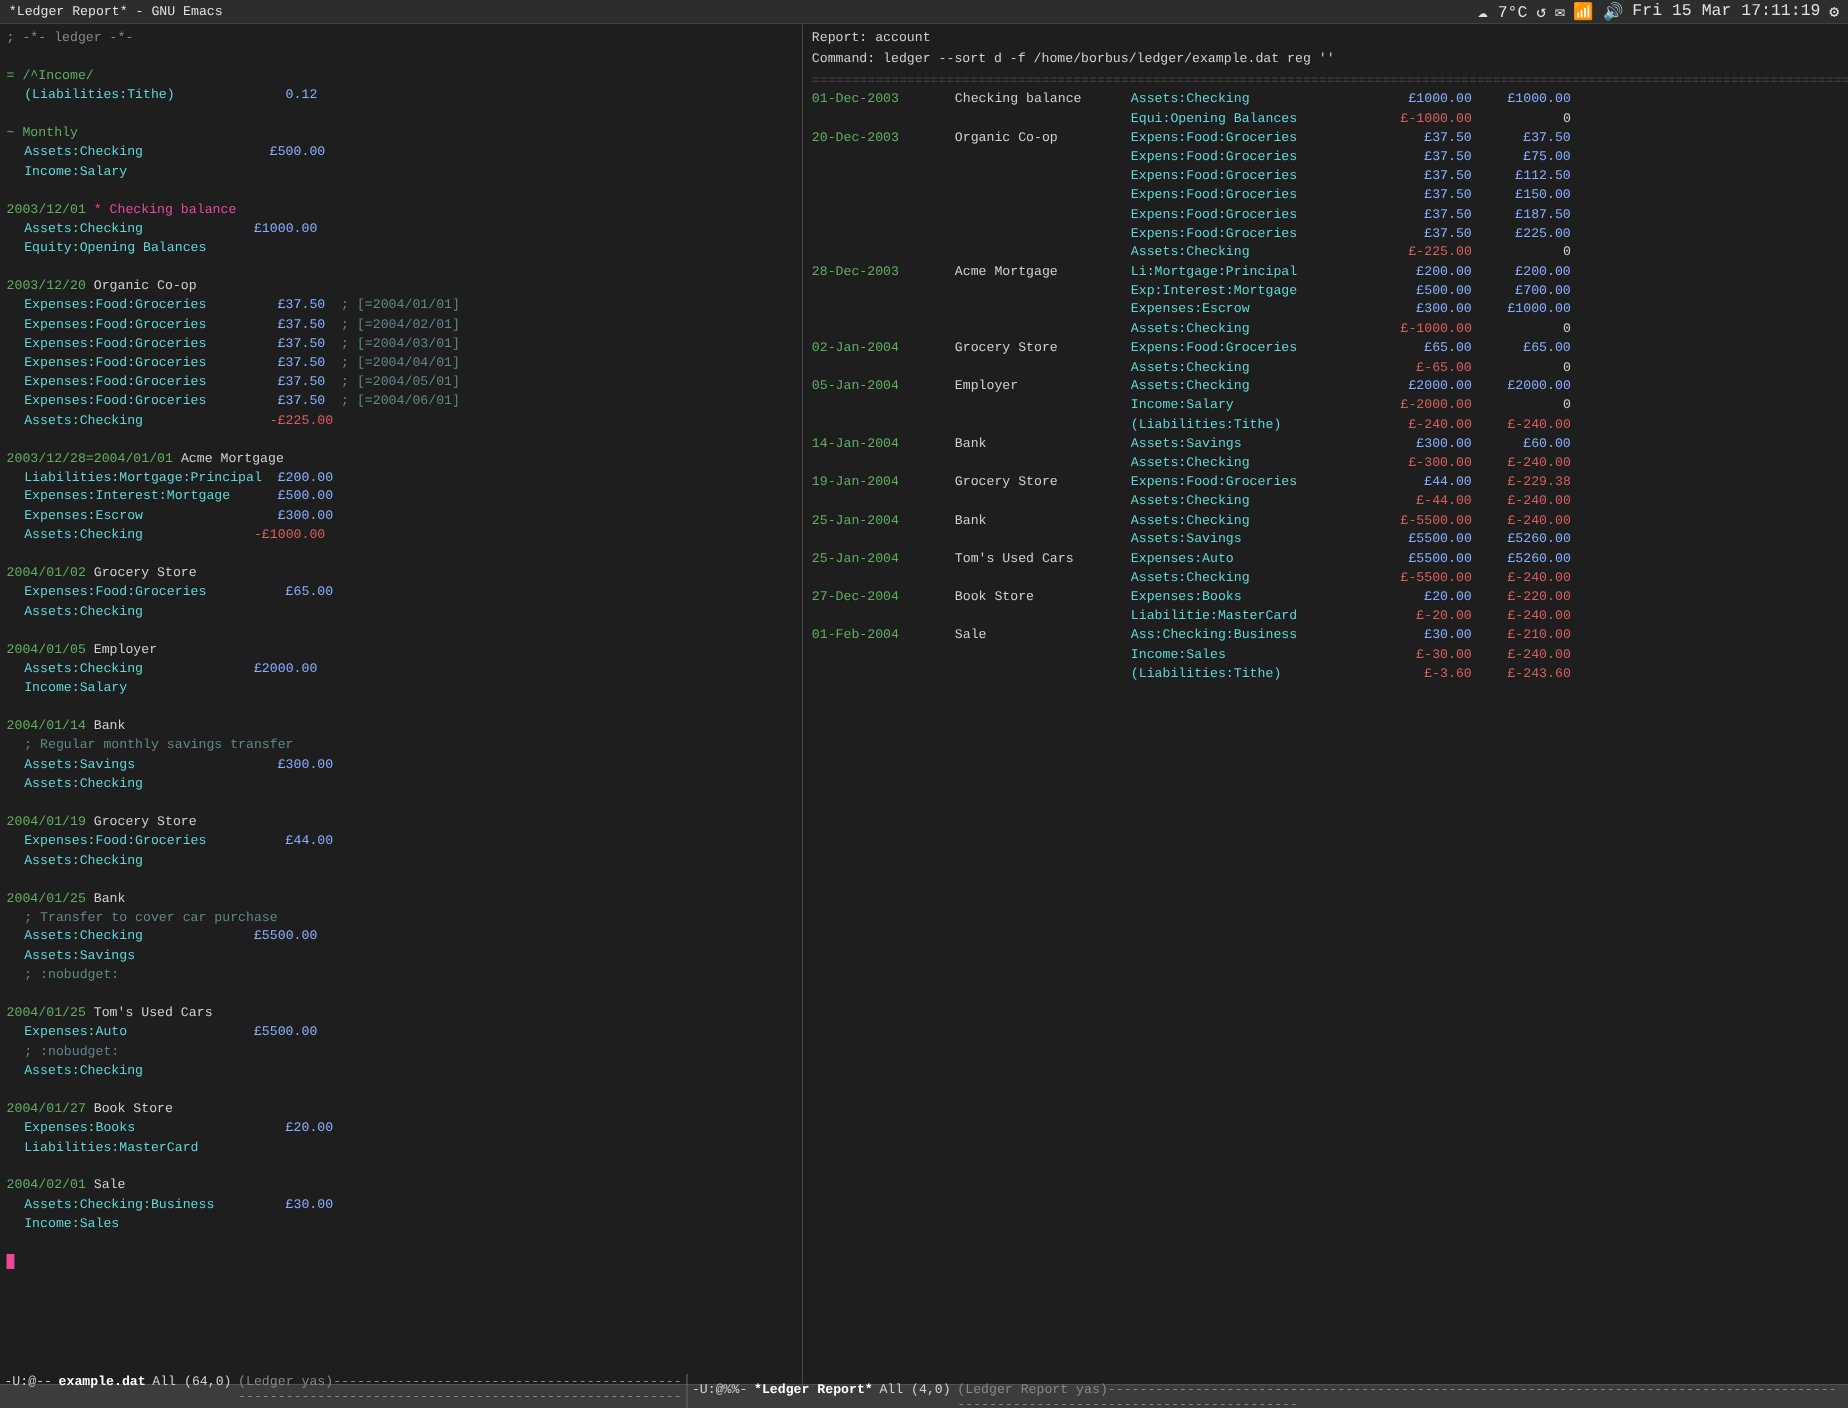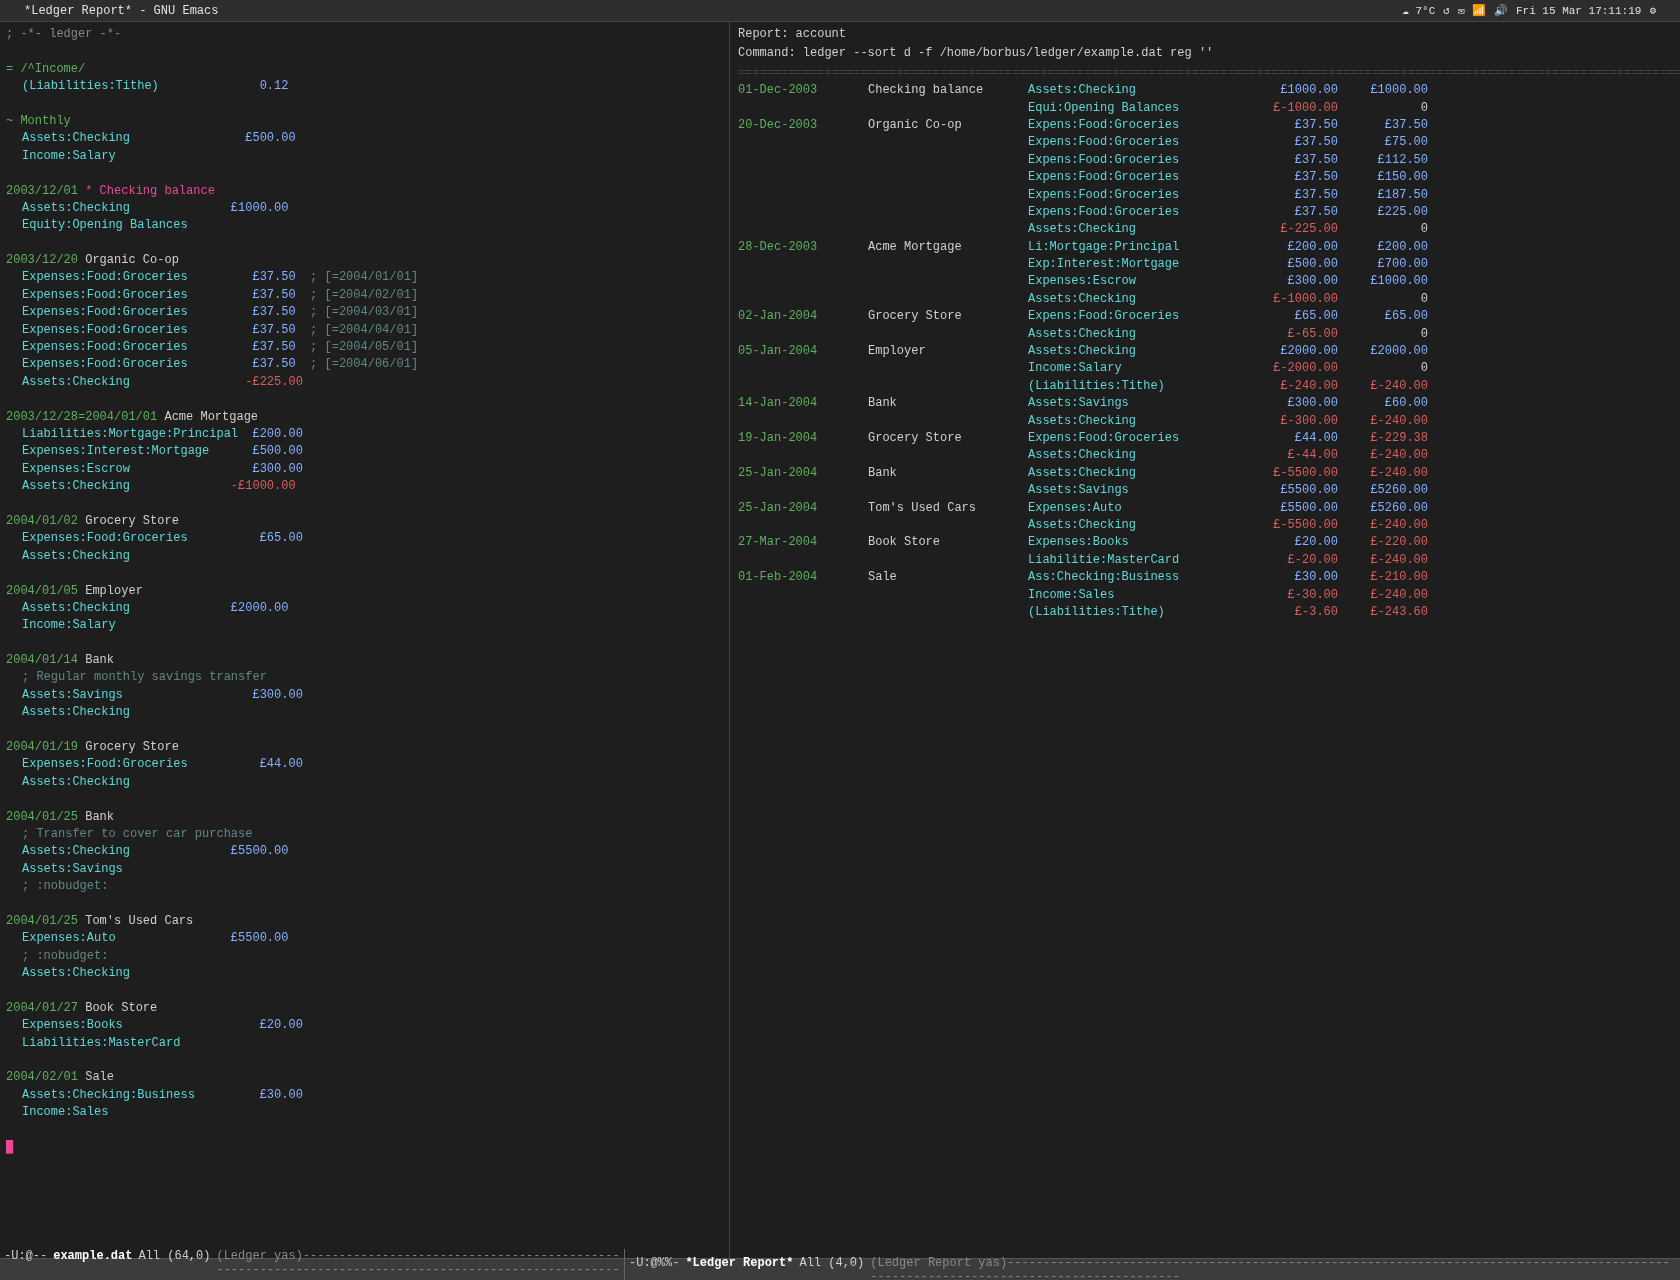--- a/index.html
+++ b/index.html
@@ -14,28 +14,28 @@
     }
 
     
     #title-bar {
       background: #2d2d2d;
       color: #e0e0e0;
       height: 22px;
       display: flex;
       align-items: center;
       justify-content: space-between;
-      padding: 0 24px;
+      padding: 0 8px;
       border-bottom: 1px solid #444;
     }
     #title-bar-right {
       display: flex;
       align-items: center;
       gap: 8px;
-      font-size: 11px;
+      font-size: 15px;
     }
 
     
     #main {
       display: flex;
       height: calc(1280px - 22px - 22px);
     }
 
     
     #left-pane {
@@ -424,21 +424,21 @@
     </div>
     <div class="report-row">
       <span class="col-date"></span>
       <span class="col-desc"></span>
       <span class="col-account cyan">Assets:Checking</span>
       <span class="col-amount red">£-5500.00</span>
       <span class="col-balance red">£-240.00</span>
     </div>
 
     <div class="report-row">
-      <span class="col-date green">27-Mar-2004</span>
+      <span class="col-date green">27-Dec-2004</span>
       <span class="col-desc">Book Store</span>
       <span class="col-account cyan">Expenses:Books</span>
       <span class="col-amount light-blue">£20.00</span>
       <span class="col-balance red">£-220.00</span>
     </div>
     <div class="report-row">
       <span class="col-date"></span>
       <span class="col-desc"></span>
       <span class="col-account cyan">Liabilitie:MasterCard</span>
       <span class="col-amount red">£-20.00</span>

